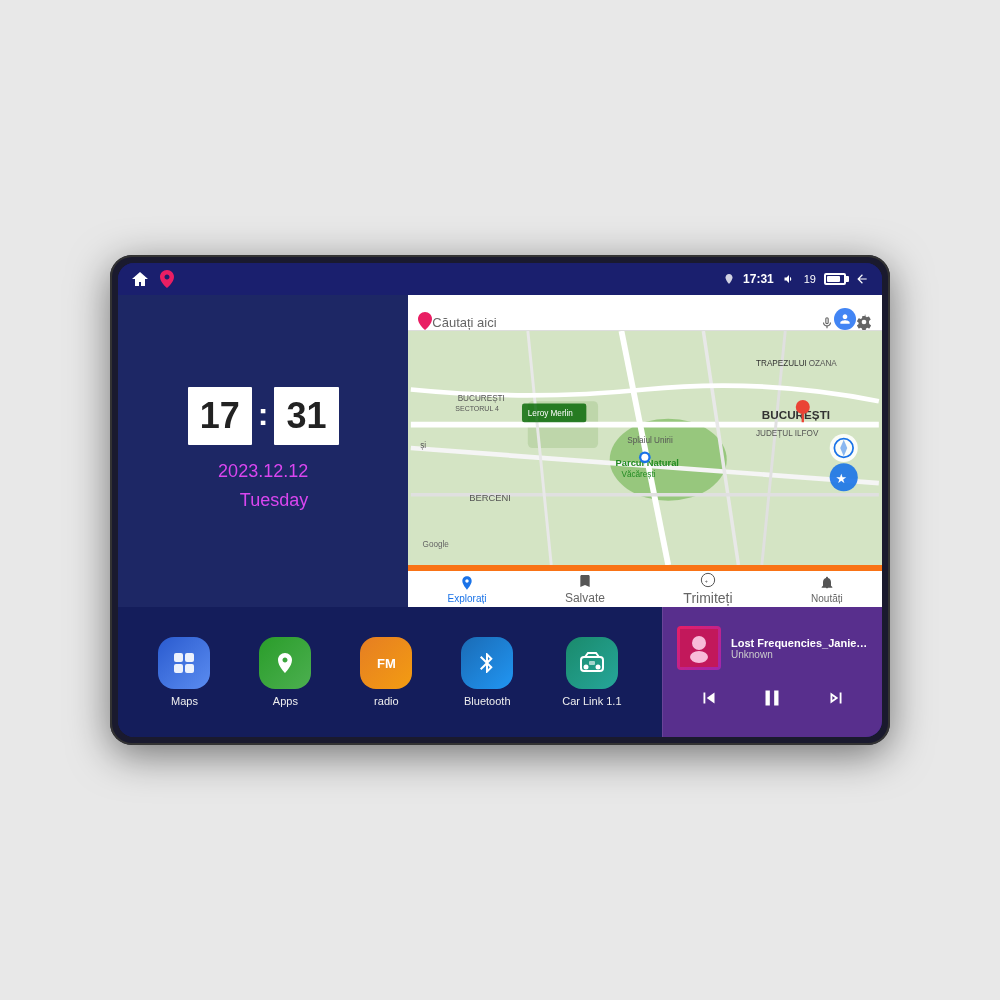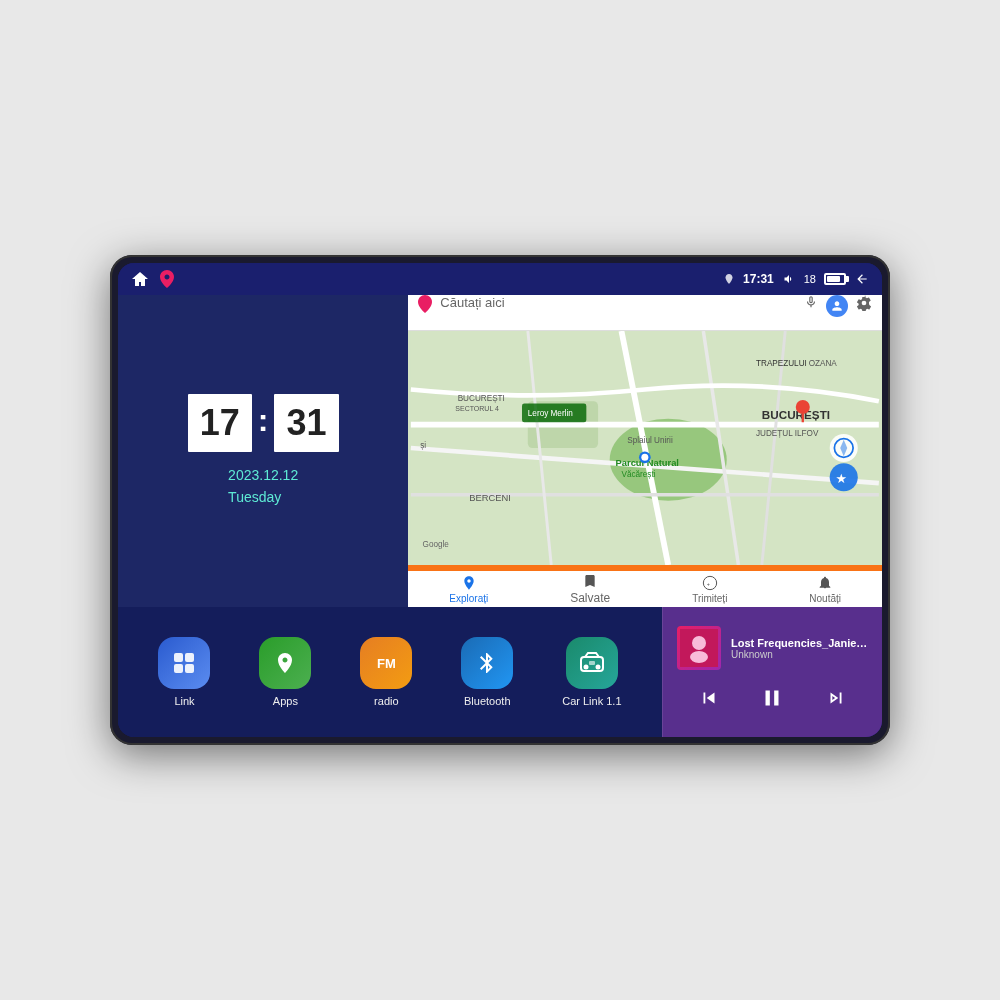--- a/index.html
+++ b/index.html
@@ -103,43 +103,42 @@
     }
 
     .clock-colon {
       color: white;
       font-size: 32px;
       font-weight: bold;
       margin-bottom: 4px;
     }
 
     .clock-date {
-      color: #5eead4;
-      font-size: 14px;
-      text-align: left;
+      color: #d946ef;
+      font-size: 18px;
+      text-align: right;
       line-height: 1.6;
     }
 
     
     .map-widget {
       flex: 1;
       background: #c8d8a8;
       position: relative;
       overflow: hidden;
       display: flex;
       flex-direction: column;
     }
 
     .map-search-bar {
       background: white;
       height: 36px;
       display: flex;
-      align-items: flex-start;
+      align-items: flex-end;
       padding: 0 10px;
-      gap: 8px;
       font-size: 13px;
       color: #666;
       border-bottom: 1px solid #ddd;
       flex-shrink: 0;
     }
 
     .map-body {
       flex: 1;
       background: #d4e4c4;
       position: relative;
@@ -345,21 +344,21 @@
       </div>
       <div class="status-right">
         <svg width="12" height="12" viewBox="0 0 24 24" fill="white" opacity="0.8">
           <path d="M12 2C8.13 2 5 5.13 5 9c0 5.25 7 13 7 13s7-7.75 7-13c0-3.87-3.13-7-7-7z"></path>
         </svg>
         <span style="color:white;font-size:12px;font-weight:600;">17:31</span>
 
         <svg width="14" height="12" viewBox="0 0 24 24" fill="white">
           <path d="M3 9v6h4l5 5V4L7 9H3zm13.5 3c0-1.77-1.02-3.29-2.5-4.03v8.05c1.48-.73 2.5-2.25 2.5-4.02z"></path>
         </svg>
-        <span style="color:white;font-size:11px;">18</span>
+        <span style="color:white;font-size:11px;">19</span>
 
         <div class="battery-icon">
           <div class="battery-fill"></div>
         </div>
 
         <svg width="16" height="14" viewBox="0 0 24 24" fill="white">
           <path d="M20 11H7.83l5.59-5.59L12 4l-8 8 8 8 1.41-1.41L7.83 13H20v-2z"></path>
         </svg>
       </div>
     </div>
@@ -466,21 +465,21 @@
               <svg width="16" height="16" viewBox="0 0 24 24" fill="#555">
                 <path d="M17 3H7c-1.1 0-2 .9-2 2v16l7-3 7 3V5c0-1.1-.9-2-2-2z"></path>
               </svg>
               <span style="font-size:12px;">Salvate</span>
             </div>
             <div class="map-nav-item">
               <svg width="16" height="16" viewBox="0 0 24 24" fill="#555">
                 <circle cx="12" cy="12" r="10" stroke="#555" stroke-width="1.5" fill="none"></circle>
                 <text x="7" y="16" font-size="8" fill="#555">+</text>
               </svg>
-              <span style="font-size:10px;">Trimiteți</span>
+              <span style="font-size:14px;">Trimiteți</span>
             </div>
             <div class="map-nav-item">
               <svg width="16" height="16" viewBox="0 0 24 24" fill="#555">
                 <path d="M18 16v-5c0-3.07-1.64-5.64-4.5-6.32V4c0-.83-.67-1.5-1.5-1.5s-1.5.67-1.5 1.5v.68C7.63 5.36 6 7.92 6 11v5l-2 2v1h16v-1l-2-2zm-6 4c1.1 0 2-.9 2-2h-4c0 1.1.89 2 2 2z"></path>
               </svg>
               <span style="font-size:10px;">Noutăți</span>
             </div>
           </div>
         </div>
 
@@ -492,21 +491,21 @@
 
           <div class="app-item">
             <div class="app-icon-wrapper icon-apps">
               <svg width="28" height="28" viewBox="0 0 28 28" fill="none">
                 <rect x="4" y="4" width="9" height="9" rx="2" fill="white" opacity="0.9"></rect>
                 <rect x="15" y="4" width="9" height="9" rx="2" fill="white" opacity="0.9"></rect>
                 <rect x="4" y="15" width="9" height="9" rx="2" fill="white" opacity="0.9"></rect>
                 <rect x="15" y="15" width="9" height="9" rx="2" fill="white" opacity="0.9"></rect>
               </svg>
             </div>
-            <span class="app-label">Link</span>
+            <span class="app-label">Maps</span>
           </div>
 
           <div class="app-item">
             <div class="app-icon-wrapper icon-maps">
               <svg width="28" height="28" viewBox="0 0 28 28" fill="none">
                 <path d="M14 4C10.13 4 7 7.13 7 11c0 6.25 7 13 7 13s7-6.75 7-13c0-3.87-3.13-7-7-7zm0 9.5c-1.38 0-2.5-1.12-2.5-2.5S12.62 8.5 14 8.5s2.5 1.12 2.5 2.5S15.38 13.5 14 13.5z" fill="white"></path>
               </svg>
             </div>
             <span class="app-label">Apps</span>
           </div>

